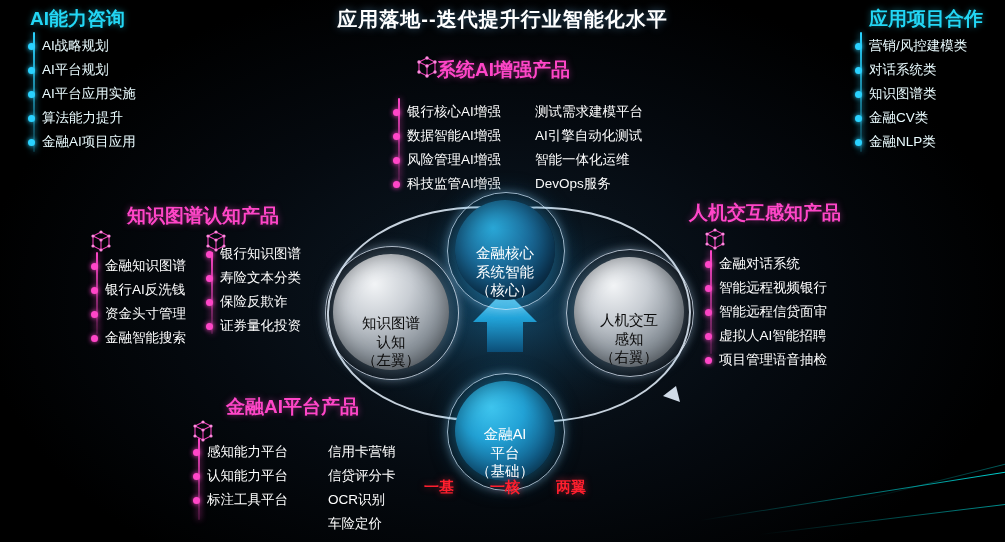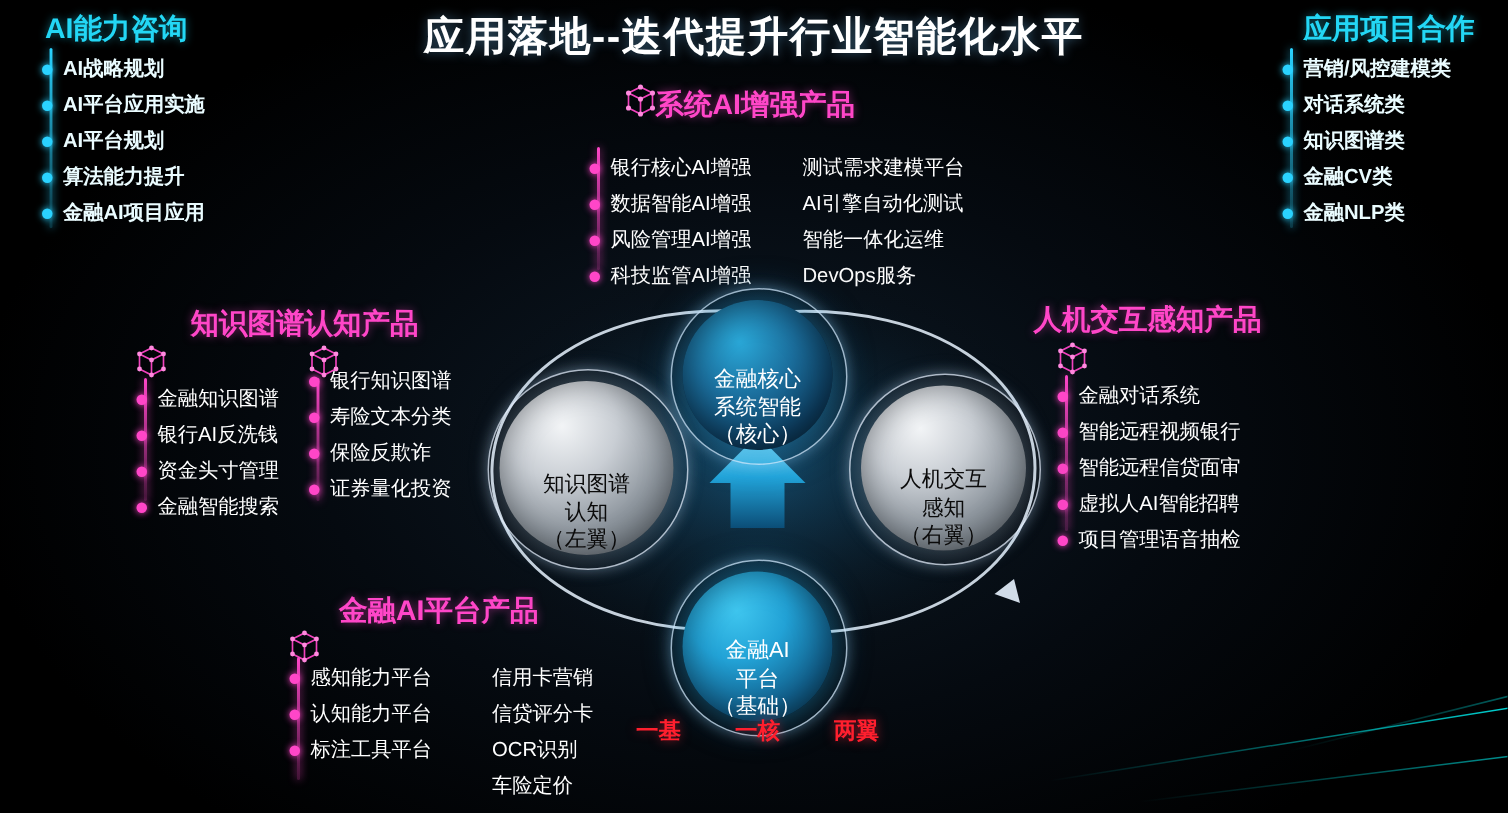--- a/index.html
+++ b/index.html
@@ -31,21 +31,21 @@
   }
   .s1 { left: 700px; top: 520px; width: 320px; transform: rotate(-9deg); }
   .s2 { left: 760px; top: 534px; width: 260px; transform: rotate(-7deg); opacity: .7;}
   .s3 { left: 860px; top: 500px; width: 170px; transform: rotate(-14deg); opacity: .5;}
 
   .title {
     position: absolute;
     left: 0; right: 0;
     top: 6px;
     text-align: center;
-    font-size: 27px;
+    font-size: 20px;
     font-weight: bold;
     letter-spacing: 1px;
     color: #ffffff;
     text-shadow: 0 0 8px rgba(120,200,255,.45);
   }
 
   
   .grp-title {
     position: absolute;
     font-size: 19px;
@@ -65,21 +65,21 @@
   }
   .dot {
     width: 7px; height: 7px;
     border-radius: 50%;
     margin-right: 7px;
     flex: 0 0 auto;
   }
   .dot.cy { background: #2ad2ff; box-shadow: 0 0 5px #2ad2ff; }
   .dot.pk { background: #ff46c8; box-shadow: 0 0 5px #ff46c8; }
   .row .txt { font-size: 13.5px; color: #ffffff; }
-  .list.cy-list .txt { color: #eafcff; font-weight: bold; }
+  .list.cy-list .txt { color: #eafcff; }
 
   
   .spine {
     position: absolute;
     width: 2px;
     border-radius: 1px;
   }
   .spine.cy { background: linear-gradient(180deg, #2ad2ff, rgba(42,210,255,.25)); box-shadow: 0 0 6px rgba(42,210,255,.7); }
   .spine.pk { background: linear-gradient(180deg, #ff46c8, rgba(255,70,200,.25)); box-shadow: 0 0 6px rgba(255,70,200,.7); }
 
@@ -142,25 +142,25 @@
 
   <div class="grp-title cyan" style="left:30px; top:6px;">AI能力咨询</div>
   <div class="spine cy" style="left:33px; top:32px; height:120px;"></div>
   <div class="list cy-list" style="left:28px; top:34px;">
     <div class="row">
       <span class="dot cy"></span>
       <span class="txt">AI战略规划</span>
     </div>
     <div class="row">
       <span class="dot cy"></span>
+      <span class="txt">AI平台规划</span>
+    </div>
+    <div class="row">
+      <span class="dot cy"></span>
       <span class="txt">AI平台应用实施</span>
-    </div>
-    <div class="row">
-      <span class="dot cy"></span>
-      <span class="txt">AI平台规划</span>
     </div>
     <div class="row">
       <span class="dot cy"></span>
       <span class="txt">算法能力提升</span>
     </div>
     <div class="row">
       <span class="dot cy"></span>
       <span class="txt">金融AI项目应用</span>
     </div>
   </div>

